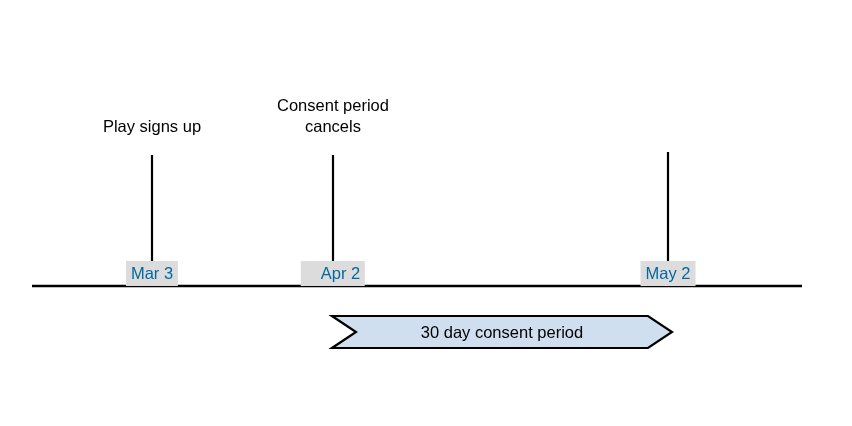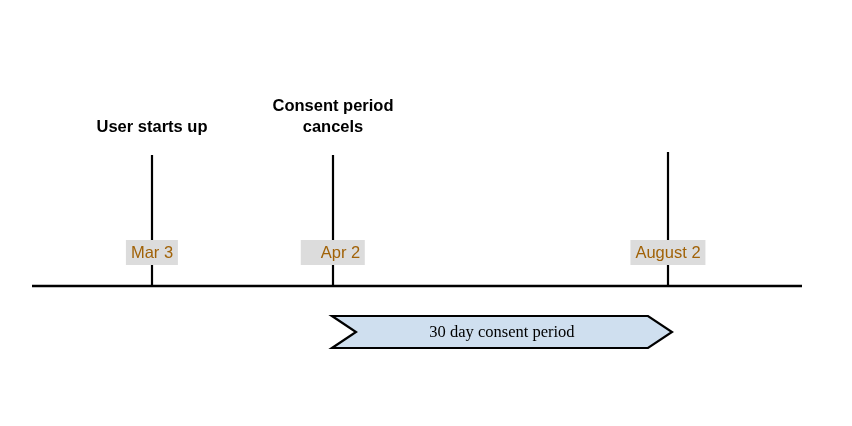--- a/index.html
+++ b/index.html
@@ -30,36 +30,36 @@
   .event-label {
     position: absolute;
     text-align: center;
     font-family: "Liberation Sans", sans-serif;
     font-size: 16.5px;
     line-height: 21px;
     color: #000000;
     white-space: pre-line;
     transform: translateX(-50%);
     pointer-events: none;
-    font-weight: bold;
   }
   .date-chip {
     position: absolute;
     font-family: "Liberation Sans", sans-serif;
     font-size: 16.5px;
     line-height: 22px;
-    color: #a16207;
+    color: #0369a1;
     background: #dcdcdc;
     padding: 1px 5px 2px 5px;
     transform: translateX(-50%);
     white-space: nowrap;
+    margin-top: 21px;
   }
   .banner-label {
     position: absolute;
-    font-family: Liberation Serif, serif;
+    font-family: Liberation Sans, sans-serif;
     font-size: 16.5px;
     line-height: 20px;
     color: #000000;
     text-align: right;
     transform: translate(-50%, -50%);
     white-space: nowrap;
   }
 </style>
 </head>
 <body>
@@ -72,26 +72,26 @@
 
     <line x1="152" y1="155" x2="152" y2="287" stroke="#000000" stroke-width="2.2"></line>
 
     <line x1="333" y1="155" x2="333" y2="287" stroke="#000000" stroke-width="2.2"></line>
 
     <line x1="668" y1="152" x2="668" y2="287" stroke="#000000" stroke-width="2.2"></line>
 
     <polygon points="332,316 648,316 672,332 648,348 332,348 356,332" fill="#cfdfef" stroke="#000000" stroke-width="2.2" stroke-linejoin="miter"></polygon>
   </svg>
 
-  <div class="event-label" style="left:152px; top:116px; width:200px;">User starts up</div>
+  <div class="event-label" style="left:152px; top:116px; width:200px;">Play signs up</div>
 
   <div class="event-label" style="left:333px; top:95px; width:200px;"><span>Consent period</span><br><span>cancels</span></div>
 
 
   <div class="date-chip" style="left:152px; top:240px;">Mar 3</div>
 
   <div class="date-chip" style="left:333px; top:240px;padding-left:20px;">Apr 2</div>
 
-  <div class="date-chip" style="left:668px; top:240px;">August 2</div>
+  <div class="date-chip" style="left:668px; top:240px;">May 2</div>
 
   <div class="banner-label" style="left:502px; top:332px;">30 day consent period</div>
 
 </div>
 
 </body></html>

